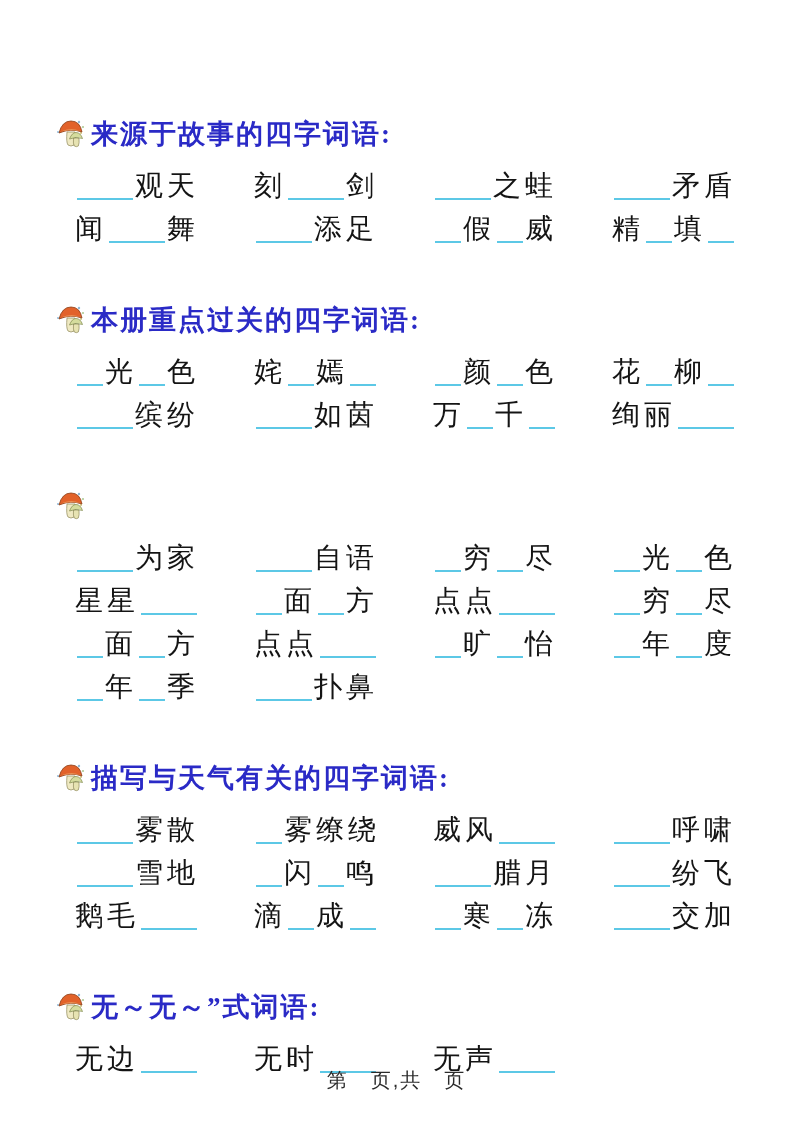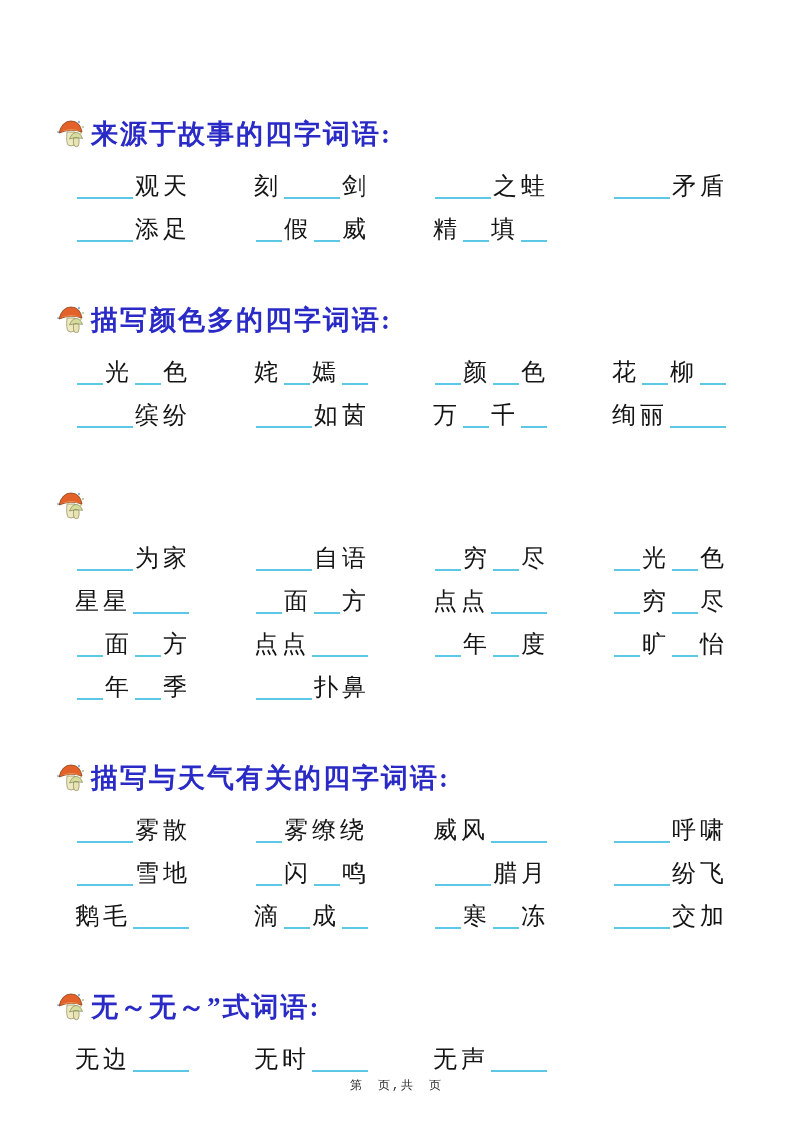--- a/index.html
+++ b/index.html
@@ -41,21 +41,21 @@
   }
   .phrase-row {
     display: flex;
     height: 43px;
     align-items: center;
   }
   .phrase-item {
     width: 179px;
     flex: 0 0 auto;
     white-space: nowrap;
-    font-size: 24px;
+    font-size: 28px;
     color: #141414;
     letter-spacing: 3px;
     line-height: 1;
   }
   .phrase-text {
     letter-spacing: 4px;
   }
   .blank {
     display: inline-block;
     border-bottom: 2px solid #5cc8e6;
@@ -64,22 +64,22 @@
     margin: 0 2px;
   }
   .blank.w { width: 56px; }
   .blank.s { width: 26px; }
   .page-footer {
     position: absolute;
     left: 0;
     right: 0;
     bottom: 28px;
     text-align: center;
-    font-family: Liberation Mono, monospace;
-    font-size: 12px;
+    font-family: Liberation Sans, sans-serif;
+    font-size: 20px;
     color: #2b2b2b;
     letter-spacing: 2px;
   }
   .icon-wrap { width: 32px; height: 32px; flex: 0 0 auto; }
 </style>
 </head>
 <body>
 
 <main class="worksheet">
   <div id="sections">
@@ -105,20 +105,21 @@
 <span class="sec-title">来源于故事的四字词语:</span>
         </div>
         <div class="rows">
           <div class="phrase-row">
             <span class="phrase-item"><span class="blank w"></span><span class="phrase-text">观天</span></span>
             <span class="phrase-item"><span class="phrase-text">刻</span><span class="blank w"></span><span class="phrase-text">剑</span></span>
             <span class="phrase-item"><span class="blank w"></span><span class="phrase-text">之蛙</span></span>
             <span class="phrase-item"><span class="blank w"></span><span class="phrase-text">矛盾</span></span>
           </div>
           <div class="phrase-row">
+            <span class="phrase-item"><span class="phrase-text">闻</span><span class="blank w"></span><span class="phrase-text">舞</span></span>
             <span class="phrase-item"><span class="blank w"></span><span class="phrase-text">添足</span></span>
             <span class="phrase-item"><span class="blank s"></span><span class="phrase-text">假</span><span class="blank s"></span><span class="phrase-text">威</span></span>
             <span class="phrase-item"><span class="phrase-text">精</span><span class="blank s"></span><span class="phrase-text">填</span><span class="blank s"></span></span>
           </div>
         </div>
       </section>
       <section class="worksheet-section">
         <div class="sec-heading">
   <span class="icon-wrap">
     <svg width="32" height="32" viewBox="0 0 32 32" aria-hidden="true">
@@ -130,21 +131,21 @@
 
       <path d="M12 14 q-1 10 1 13 q3 2 6 0 q2 -4 1 -13 z" fill="#efe9c2" stroke="#9a9468" stroke-width="0.8"></path>
 
       <path d="M4 15 Q7 3 16 3 Q25 3 27 14 Q16 10 4 15 z" fill="#e2622a" stroke="#8a3c14" stroke-width="0.8"></path>
       <path d="M6 13.5 Q16 9.5 25.5 13 Q16 11.5 6 13.5 z" fill="#f2a465"></path>
 
       <path d="M18.5 20 q-0.5 6 0.8 8 q2 1.4 4 0 q1.2 -2.5 0.7 -8 z" fill="#e7e3b2" stroke="#8f8a5c" stroke-width="0.7"></path>
       <path d="M14.5 21 Q17 14.5 21 14.5 Q25.5 14.5 27.5 20.5 Q21 18 14.5 21 z" fill="#d5dc9d" stroke="#7f8a4e" stroke-width="0.7"></path>
     </svg>
   </span>
-<span class="sec-title">描写颜色多的四字词语:</span>
+<span class="sec-title">本册重点过关的四字词语:</span>
         </div>
         <div class="rows">
           <div class="phrase-row">
             <span class="phrase-item"><span class="blank s"></span><span class="phrase-text">光</span><span class="blank s"></span><span class="phrase-text">色</span></span>
             <span class="phrase-item"><span class="phrase-text">姹</span><span class="blank s"></span><span class="phrase-text">嫣</span><span class="blank s"></span></span>
             <span class="phrase-item"><span class="blank s"></span><span class="phrase-text">颜</span><span class="blank s"></span><span class="phrase-text">色</span></span>
             <span class="phrase-item"><span class="phrase-text">花</span><span class="blank s"></span><span class="phrase-text">柳</span><span class="blank s"></span></span>
           </div>
           <div class="phrase-row">
             <span class="phrase-item"><span class="blank w"></span><span class="phrase-text">缤纷</span></span>
@@ -183,22 +184,22 @@
           </div>
           <div class="phrase-row">
             <span class="phrase-item"><span class="phrase-text">星星</span><span class="blank w"></span></span>
             <span class="phrase-item"><span class="blank s"></span><span class="phrase-text">面</span><span class="blank s"></span><span class="phrase-text">方</span></span>
             <span class="phrase-item"><span class="phrase-text">点点</span><span class="blank w"></span></span>
             <span class="phrase-item"><span class="blank s"></span><span class="phrase-text">穷</span><span class="blank s"></span><span class="phrase-text">尽</span></span>
           </div>
           <div class="phrase-row">
             <span class="phrase-item"><span class="blank s"></span><span class="phrase-text">面</span><span class="blank s"></span><span class="phrase-text">方</span></span>
             <span class="phrase-item"><span class="phrase-text">点点</span><span class="blank w"></span></span>
+            <span class="phrase-item"><span class="blank s"></span><span class="phrase-text">旷</span><span class="blank s"></span><span class="phrase-text">怡</span></span>
             <span class="phrase-item"><span class="blank s"></span><span class="phrase-text">年</span><span class="blank s"></span><span class="phrase-text">度</span></span>
-            <span class="phrase-item"><span class="blank s"></span><span class="phrase-text">旷</span><span class="blank s"></span><span class="phrase-text">怡</span></span>
           </div>
           <div class="phrase-row">
             <span class="phrase-item"><span class="blank s"></span><span class="phrase-text">年</span><span class="blank s"></span><span class="phrase-text">季</span></span>
             <span class="phrase-item"><span class="blank w"></span><span class="phrase-text">扑鼻</span></span>
           </div>
         </div>
       </section>
       <section class="worksheet-section">
         <div class="sec-heading">
   <span class="icon-wrap">

